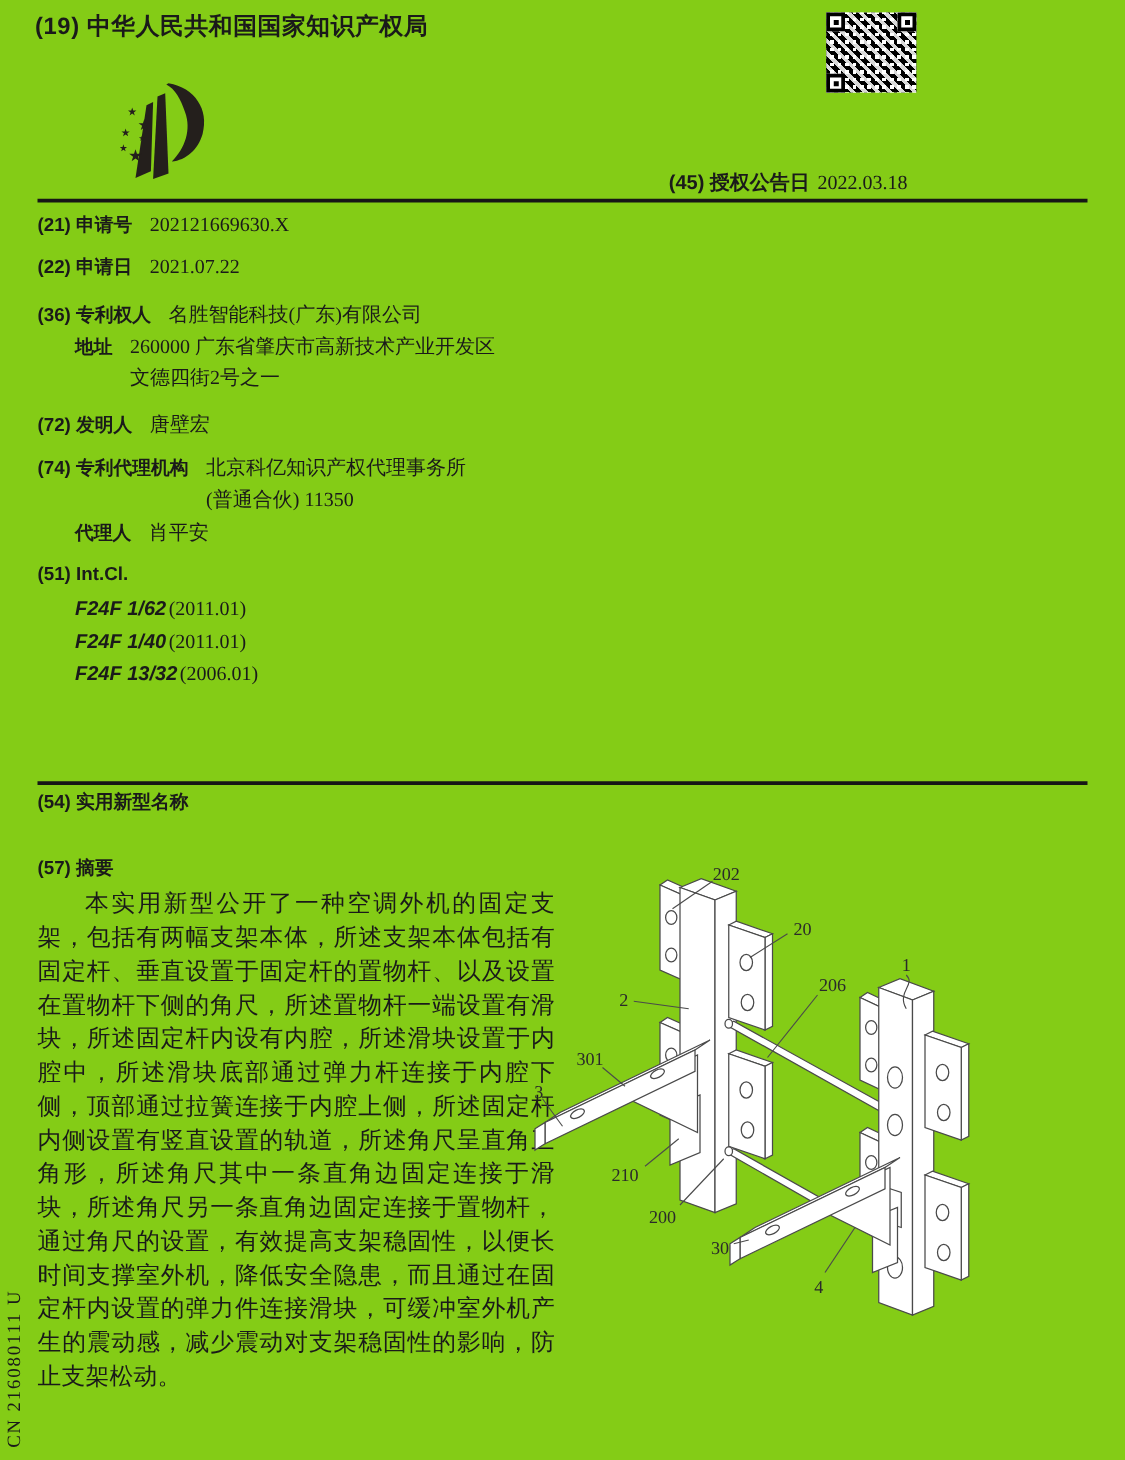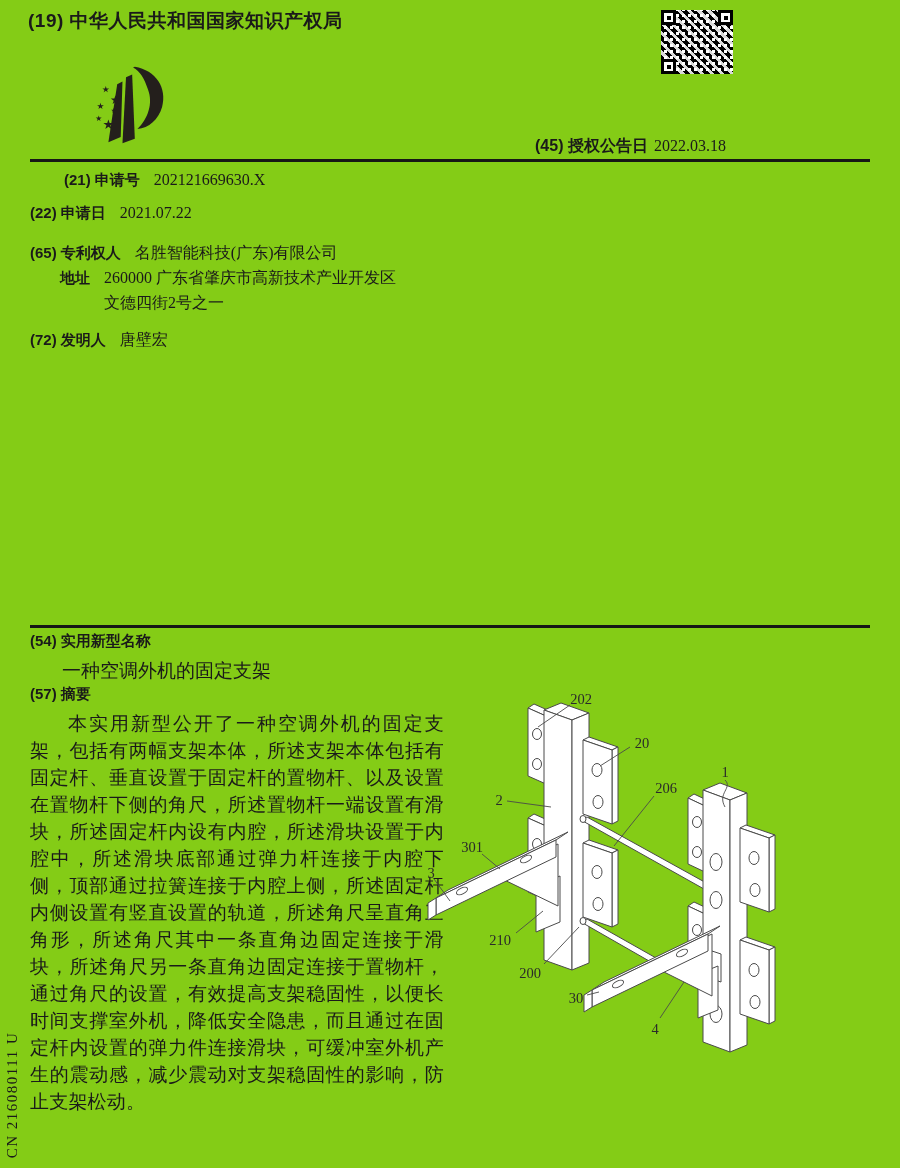--- a/index.html
+++ b/index.html
@@ -83,49 +83,66 @@
     <div class="f tr"></div>
     <div class="f bl"></div>
   </div>
 
   <div class="pub-row" style="top:136px;">
     <span class="lab">(45) 授权公告日</span><span class="val">2022.03.18</span>
   </div>
 
   <div class="rule" style="top:159px;"></div>
 
-  <div class="bib" style="left:30px;top:171px;margin-left:34px;">
+  <div class="bib" style="left:30px;top:171px;">
     <span class="lab">(21) 申请号</span>
     <span class="val">202121669630.X</span>
   </div>
 
   <div class="bib" style="left:30px;top:204px;">
     <span class="lab">(22) 申请日</span>
     <span class="val">2021.07.22</span>
   </div>
 
   <div class="bib" style="left:30px;top:240px;line-height:25px;">
-    <span class="lab">(65) 专利权人</span>
+    <span class="lab">(36) 专利权人</span>
     <span class="val">名胜智能科技(广东)有限公司</span><br>
     <span class="sub-lab" style="margin-left:30px;">地址</span>
     <span class="val wrapval" style="width:302px;">260000 广东省肇庆市高新技术产业开发区文德四街2号之一</span>
   </div>
 
   <div class="bib" style="left:30px;top:330px;">
     <span class="lab">(72) 发明人</span>
     <span class="val">唐壁宏</span>
   </div>
 
-
+  <div class="bib" style="left:30px;top:362px;line-height:26px;">
+    <span class="lab">(74) 专利代理机构</span>
+    <span class="val wrapval" style="width:214px;line-height:26px;">北京科亿知识产权代理事务所(普通合伙) 11350</span><br>
+    <span class="sub-lab" style="margin-left:30px;">代理人</span>
+    <span class="val">肖平安</span>
+  </div>
+
+  <div class="bib" style="left:30px;top:451px;">
+    <span class="lab">(51) Int.Cl.</span>
+    <div class="intcl-item" style="margin:6px 0 0 30px;">
+      <span class="code">F24F 1/62</span><span class="ver">(2011.01)</span>
+    </div>
+    <div class="intcl-item" style="margin-left:30px;">
+      <span class="code">F24F 1/40</span><span class="ver">(2011.01)</span>
+    </div>
+    <div class="intcl-item" style="margin-left:30px;">
+      <span class="code">F24F 13/32</span><span class="ver">(2006.01)</span>
+    </div>
+  </div>
 
 
   <div class="rule" style="top:625px;"></div>
 
   <div class="sec-label" style="top:632px;">(54) 实用新型名称</div>
-  <div class="patent-title">一种空调外机的固定支架</div>
   <div class="sec-label" style="top:685px;">(57) 摘要</div>
   <div class="abstract">本实用新型公开了一种空调外机的固定支架，包括有两幅支架本体，所述支架本体包括有固定杆、垂直设置于固定杆的置物杆、以及设置在置物杆下侧的角尺，所述置物杆一端设置有滑块，所述固定杆内设有内腔，所述滑块设置于内腔中，所述滑块底部通过弹力杆连接于内腔下侧，顶部通过拉簧连接于内腔上侧，所述固定杆内侧设置有竖直设置的轨道，所述角尺呈直角三角形，所述角尺其中一条直角边固定连接于滑块，所述角尺另一条直角边固定连接于置物杆，通过角尺的设置，有效提高支架稳固性，以便长时间支撑室外机，降低安全隐患，而且通过在固定杆内设置的弹力件连接滑块，可缓冲室外机产生的震动感，减少震动对支架稳固性的影响，防止支架松动。</div>
 
   <svg class="figure" width="470" height="400" viewBox="0 0 470 400">
 
     <g>
       <polygon points="108,48 114,44 132,52 126,56"></polygon>
       <polygon points="108,48 126,56 126,124 108,116"></polygon>
       <ellipse cx="117" cy="74" rx="4.5" ry="5.5"></ellipse>
       <ellipse cx="117" cy="104" rx="4.5" ry="5.5"></ellipse>

